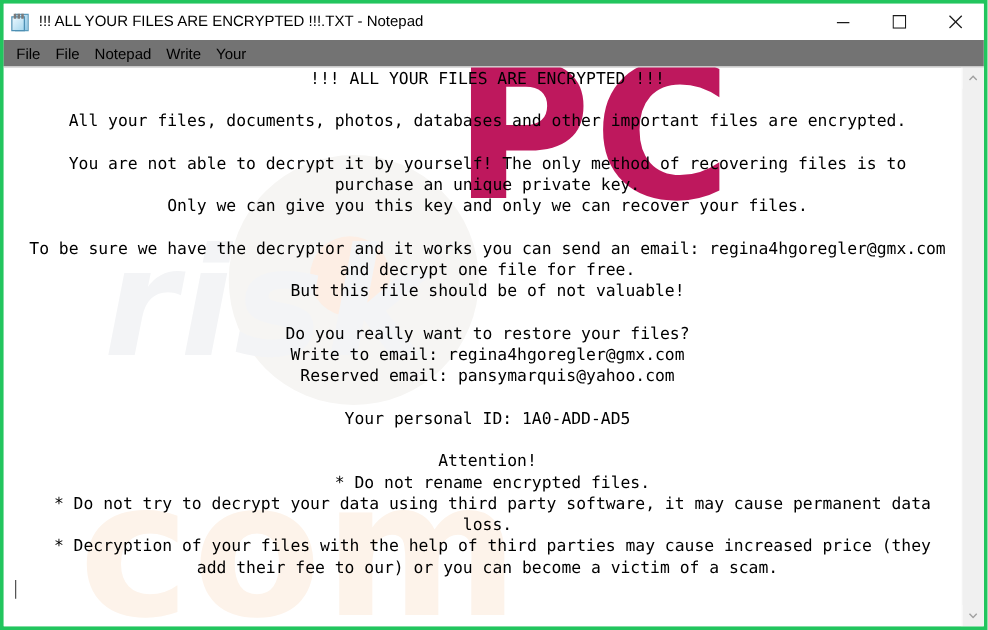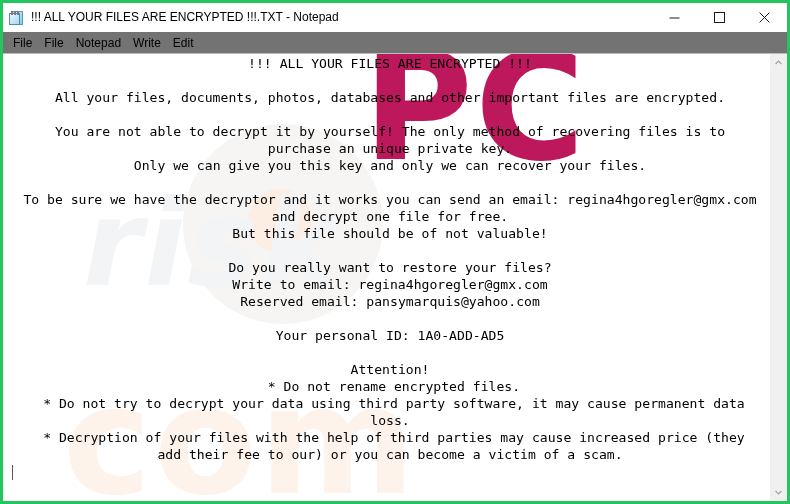--- a/index.html
+++ b/index.html
@@ -258,21 +258,21 @@
         </svg>
       </button>
     </div>
   </div>
 
   <div id="menu-bar">
     <span class="menu-item">File</span>
     <span class="menu-item">File</span>
     <span class="menu-item">Notepad</span>
     <span class="menu-item">Write</span>
-    <span class="menu-item">Edit</span>
+    <span class="menu-item">Your</span>
   </div>
 
   <div id="client-area">
 
     <div id="watermark">
       <div class="wm-circle"></div>
       <div class="wm-dot"></div>
       <div class="wm-band wm-gray">PC</div>
       <div class="wm-band wm-gray2">risk</div>
       <div class="wm-band wm-cream">com</div>

